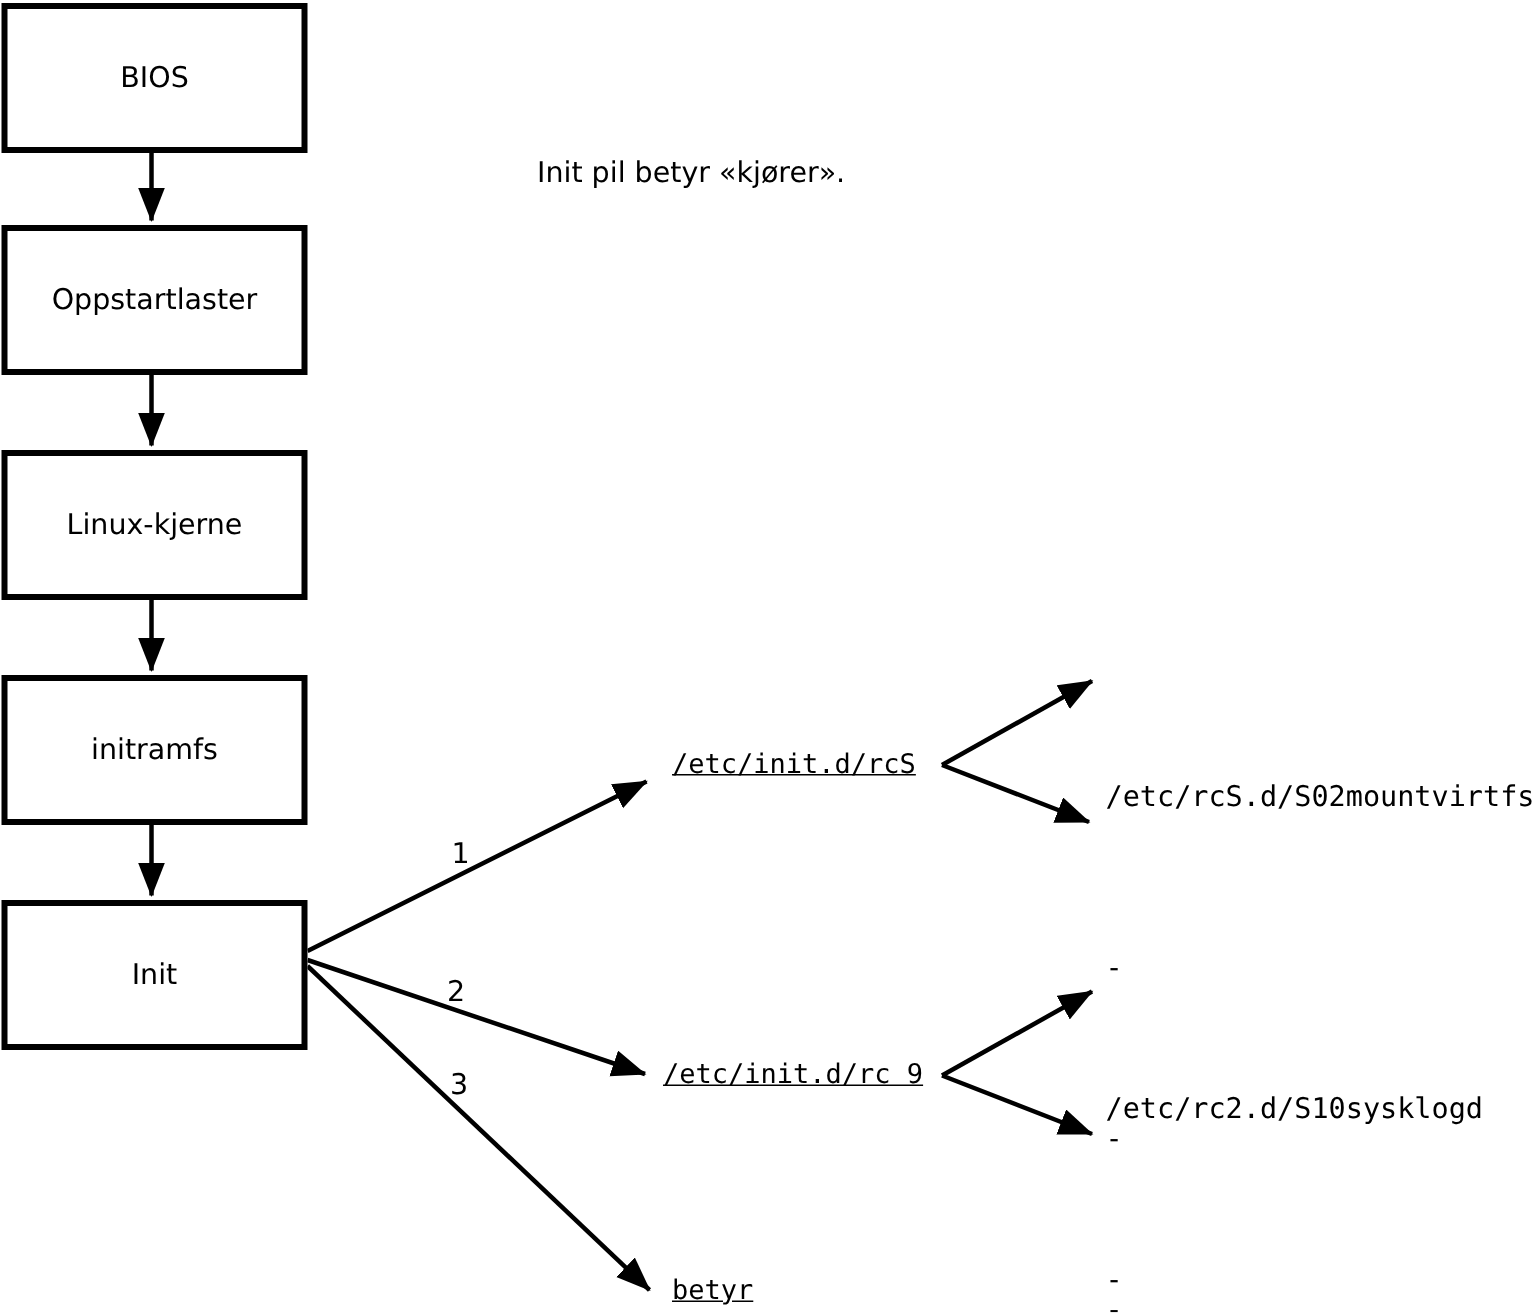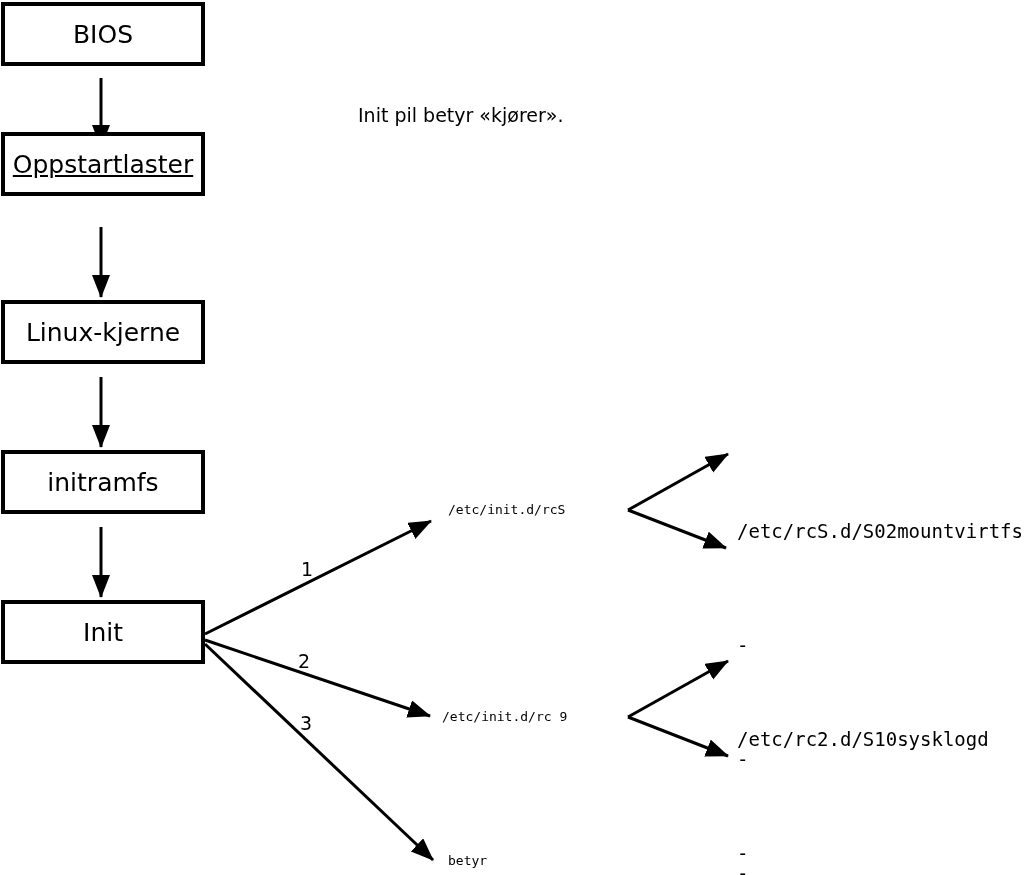--- a/index.html
+++ b/index.html
@@ -19,33 +19,33 @@
     position: absolute;
     left: 0;
     top: 0;
     width: 1024px;
     height: 875px;
   }
   .box {
     position: absolute;
     left: 1px;
     width: 204px;
-    height: 64px;
+    height: 100px;
     box-sizing: border-box;
     border: 4px solid #000000;
     background: #ffffff;
     display: flex;
     align-items: center;
     justify-content: center;
     font-family: "DejaVu Sans", sans-serif;
-    font-size: 25px;
+    font-size: 19px;
     color: #000000;
   }
   #box-bios         { top: 2px;   }
-  #box-bootloader   { top: 132px; text-decoration: underline; }
+  #box-bootloader   { top: 150px; }
   #box-kernel       { top: 300px; }
   #box-initramfs    { top: 450px; }
   #box-init         { top: 600px; }
 
   .caption {
     position: absolute;
     left: 358px;
     top: 102px;
     height: 26px;
     line-height: 26px;
@@ -62,24 +62,25 @@
     font-family: "DejaVu Sans", sans-serif;
     font-size: 19px;
   }
   #branch-num-1 { left: 298px; top: 557px; }
   #branch-num-2 { left: 295px; top: 649px; }
   #branch-num-3 { left: 297px; top: 711px; }
 
   .mono {
     position: absolute;
     font-family: "DejaVu Sans Mono", "Liberation Mono", monospace;
-    font-size: 13px;
+    font-size: 18px;
     line-height: 26px;
     white-space: pre;
     color: #000000;
+    text-decoration: underline;
   }
   #script-rcs   { left: 448px; top: 497px; height: 26px; }
   #script-rc2   { left: 442px; top: 704px; height: 26px; }
   #script-getty { left: 448px; top: 848px; height: 26px; }
 
   .script-list {
     position: absolute;
     left: 737px;
     font-family: "DejaVu Sans Mono", "Liberation Mono", monospace;
     font-size: 19px;

